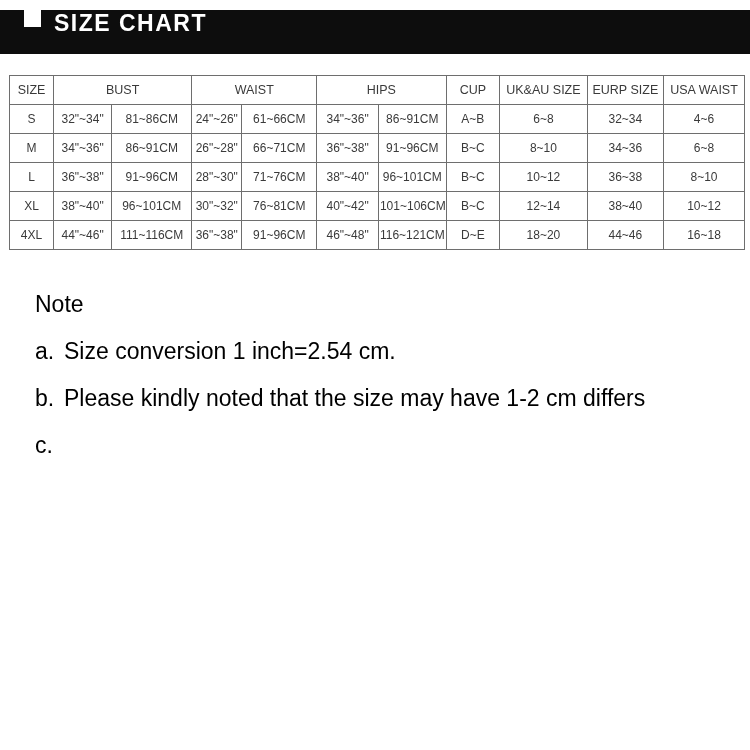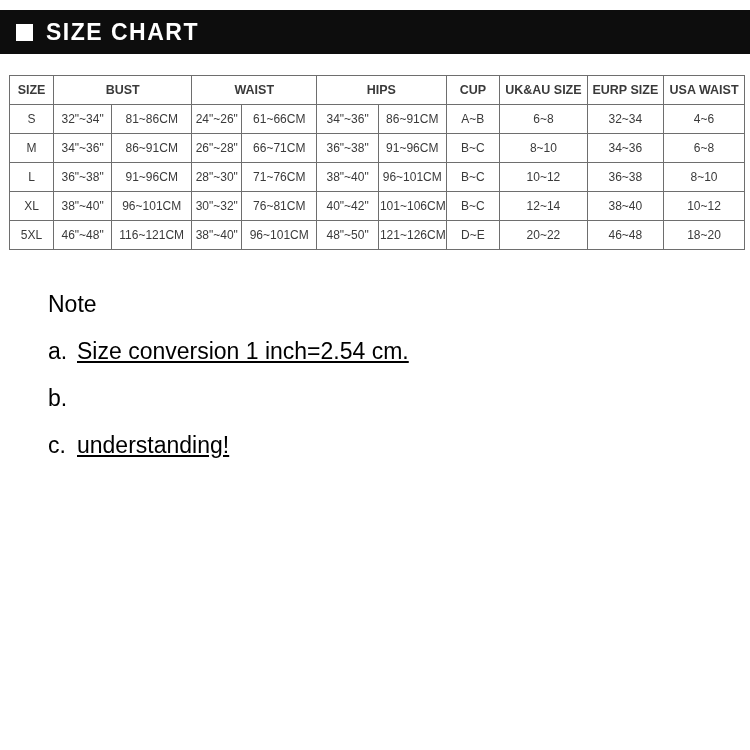--- a/index.html
+++ b/index.html
@@ -7,22 +7,22 @@
     width: 750px; height: 750px;
     background: #ffffff;
     font-family: "Liberation Sans", sans-serif;
     overflow: hidden;
   }
   .title-bar {
     margin-top: 10px;
     height: 44px;
     background: #0d0d0d;
     display: flex;
-    align-items: center;
-    padding-left: 16px;
+    align-items: flex-start;
+    padding-left: 24px;
     box-sizing: border-box;
   }
   .square-bullet {
     width: 17px; height: 17px;
     background: #ffffff;
     margin-right: 13px;
     flex: none;
   }
   .title-text {
     color: #ffffff;
@@ -39,31 +39,31 @@
   .size-table th, .size-table td {
     border: 1px solid #6e6e6e;
     text-align: center;
     vertical-align: middle;
     height: 28px;
     padding: 0 1px;
     color: #3a3a3a;
     white-space: nowrap;
     overflow: hidden;
   }
-  .size-table th { font-size: 12.5px; font-weight: bold; }
+  .size-table th { font-size: 12.5px; font-weight: normal; }
   .size-table td { font-size: 12px; font-weight: normal; }
   .notes {
-    margin: 31px 0 0 48px;
+    margin: 31px 0 0 35px;
     color: #000000;
     font-size: 23px;
     line-height: 47px;
   }
   .note-item { display: flex; }
   .note-prefix { width: 29px; flex: none; }
-  .note-lines { flex: 1; text-decoration: underline; }
+  .note-lines { flex: 1; }
 </style>
 </head>
 <body>
 
 <div class="page">
 
   <div class="title-bar">
     <span class="square-bullet"></span>
     <span class="title-text">SIZE CHART</span>
   </div>
@@ -141,52 +141,52 @@
           <td>30"~32"</td>
           <td>76~81CM</td>
           <td>40"~42"</td>
           <td>101~106CM</td>
           <td>B~C</td>
           <td>12~14</td>
           <td>38~40</td>
           <td>10~12</td>
         </tr>
         <tr>
-          <td>5XL</td>
+          <td>4XL</td>
+          <td>44"~46"</td>
+          <td>111~116CM</td>
+          <td>36"~38"</td>
+          <td>91~96CM</td>
           <td>46"~48"</td>
           <td>116~121CM</td>
-          <td>38"~40"</td>
-          <td>96~101CM</td>
-          <td>48"~50"</td>
-          <td>121~126CM</td>
           <td>D~E</td>
-          <td>20~22</td>
-          <td>46~48</td>
           <td>18~20</td>
+          <td>44~46</td>
+          <td>16~18</td>
         </tr>
       </tbody>
   </table>
 
   <div class="notes">
     <div class="note-title">Note</div>
 
     <div class="note-item">
       <span class="note-prefix">a.</span>
       <div class="note-lines">
         <div>Size conversion 1 inch=2.54 cm.</div>
       </div>
     </div>
 
     <div class="note-item">
       <span class="note-prefix">b.</span>
       <div class="note-lines">
+        <div>Please kindly noted that the size may have 1-2 cm differs</div>
       </div>
     </div>
 
     <div class="note-item">
       <span class="note-prefix">c.</span>
       <div class="note-lines">
-        <div>understanding!</div>
       </div>
     </div>
   </div>
 
 </div>
 
 </body></html>

